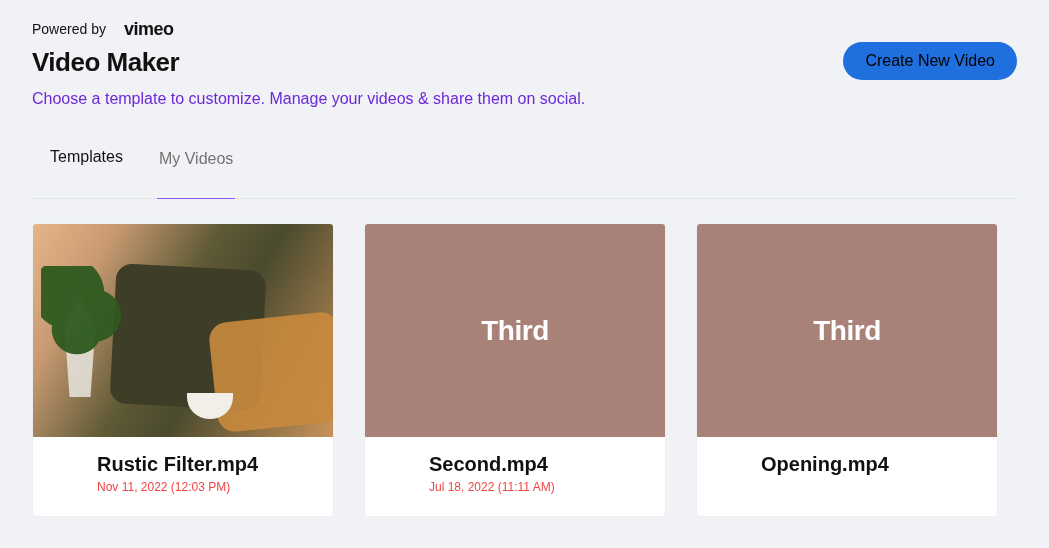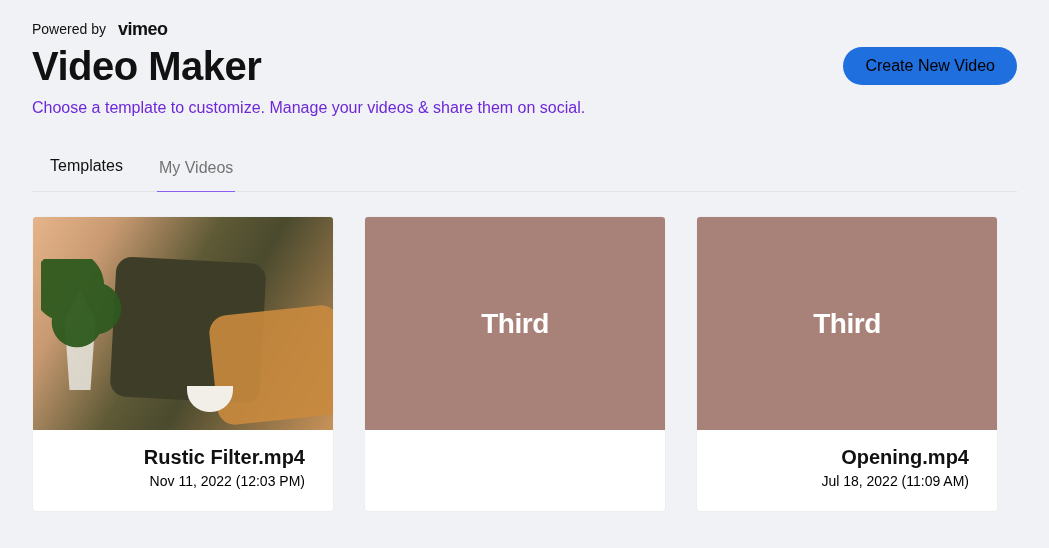--- a/index.html
+++ b/index.html
@@ -10,38 +10,38 @@
     width: 1049px;
     height: 548px;
     overflow: hidden;
   }
   .page {
     padding: 20px 32px 32px 32px;
   }
   .powered-by {
     display: flex;
     align-items: center;
-    gap: 12px;
+    gap: 18px;
     font-size: 14px;
     color: #111;
     margin-bottom: 4px;
   }
   .powered-by .brand {
     font-weight: 900;
     font-size: 18px;
     letter-spacing: -0.5px;
     line-height: 1;
   }
   .header-row {
     display: flex;
     align-items: center;
     justify-content: space-between;
   }
   .page-title {
-    font-size: 40px;
+    font-size: 26px;
     font-weight: 700;
     letter-spacing: -0.5px;
     color: #111;
     margin-top: 2px;
   }
   .subtitle {
     font-size: 16px;
     color: #6d28d9;
     margin-top: 10px;
   }
@@ -58,21 +58,21 @@
   .tabs {
     display: flex;
     align-items: flex-end;
     gap: 32px;
     margin-top: 40px;
     border-bottom: 1px solid #e1e4e8;
     padding-left: 16px;
   }
   .tab {
     font-size: 16px;
-    padding: 0 2px 14px 2px;
+    padding: 0 2px 30px 2px;
     cursor: pointer;
     color: #111;
     border-bottom: 3px solid transparent;
     margin-bottom: -1px;
   }
   .tab.active {
     color: #737373;
     border-bottom: 1px solid #8b5cf6;
   }
   .cards {
@@ -80,21 +80,20 @@
     gap: 30px;
     margin-top: 24px;
   }
   .card {
     width: 302px;
     background: #fff;
     border: 1px solid #eceff2;
     border-radius: 4px;
     overflow: hidden;
     cursor: pointer;
-    text-align: right;
   }
   .thumb {
     width: 100%;
     height: 213px;
     display: flex;
     align-items: center;
     justify-content: center;
     position: relative;
     overflow: hidden;
   }
@@ -169,22 +168,22 @@
     padding: 16px 28px 22px 28px;
     margin-left: 36px;
   }
   .card-title {
     font-size: 20px;
     font-weight: 700;
     color: #111;
     margin-bottom: 4px;
   }
   .card-date {
-    font-size: 14px;
-    color: #000000;
+    font-size: 12px;
+    color: #ef4444;
   }
 </style>
 </head>
 <body>
 
 <div class="page">
 
   <div class="powered-by">
     <span>Powered by</span>
     <span class="brand">vimeo</span>
@@ -213,27 +212,30 @@
       <div class="card-meta">
         <div class="card-title">Rustic Filter.mp4</div>
         <div class="card-date">Nov 11, 2022 (12:03 PM)</div>
       </div>
     </div>
 
     <div class="card">
       <div class="thumb brown">
         <span class="overlay-text">Third</span>
       </div>
+      <div class="card-meta">
+        <div class="card-title">Second.mp4</div>
+        <div class="card-date">Jul 18, 2022 (11:11 AM)</div>
+      </div>
     </div>
 
     <div class="card">
       <div class="thumb brown">
         <span class="overlay-text">Third</span>
       </div>
       <div class="card-meta">
         <div class="card-title">Opening.mp4</div>
-        <div class="card-date">Jul 18, 2022 (11:09 AM)</div>
       </div>
     </div>
 
   </div>
 
 </div>
 
 </body></html>

